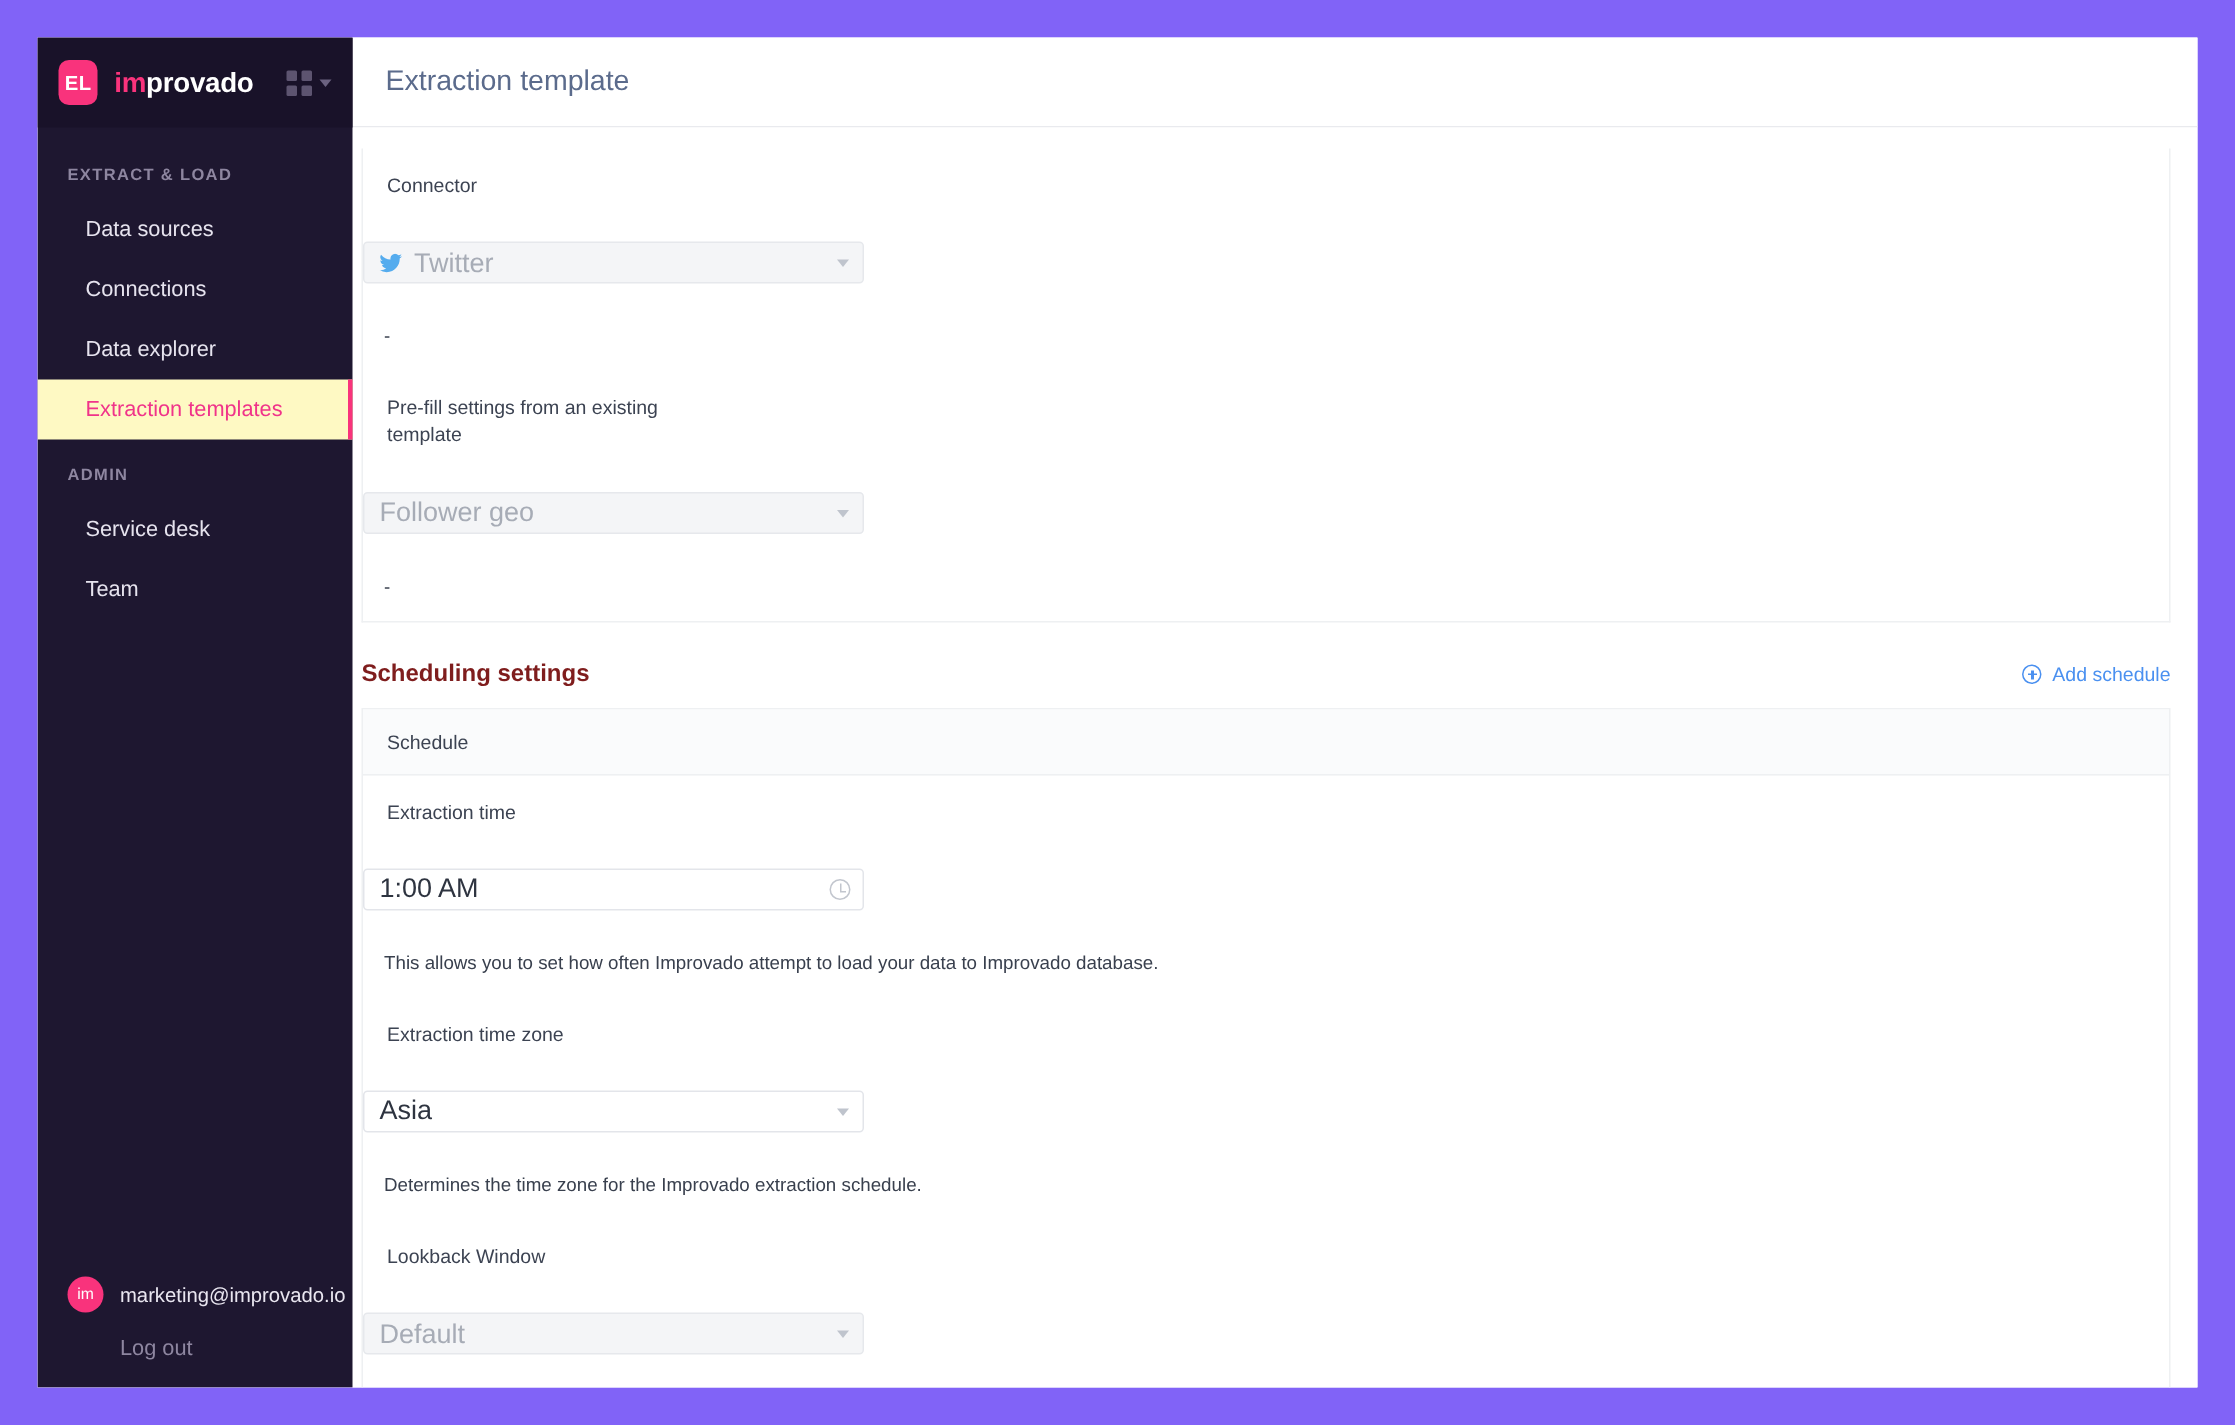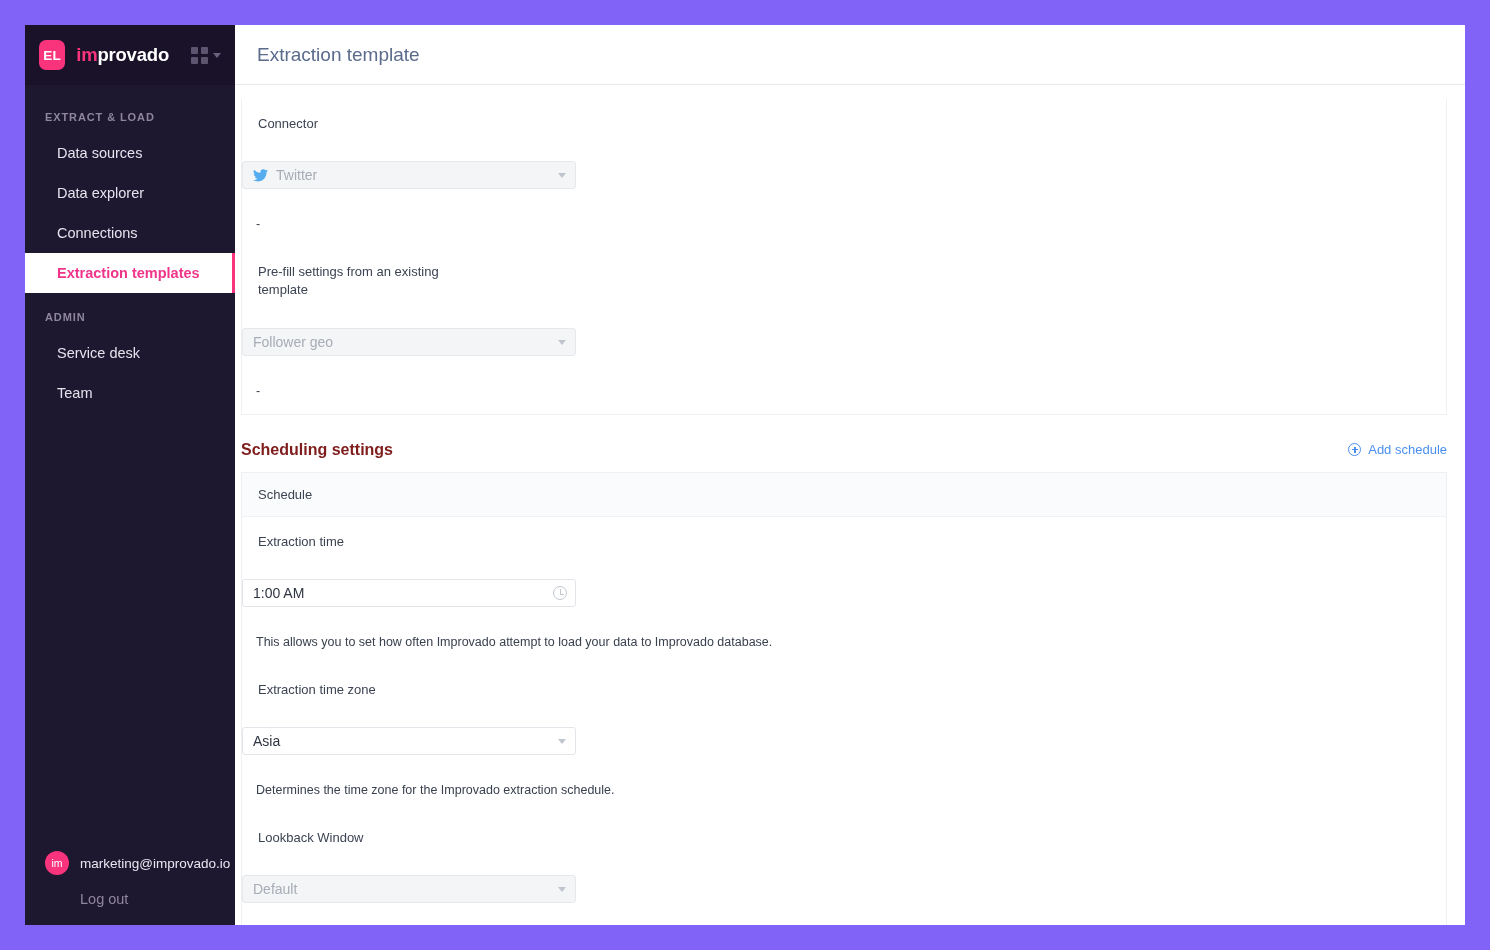--- a/index.html
+++ b/index.html
@@ -64,21 +64,21 @@
     color: #8e86a0; padding: 8px 0 10px 20px; text-transform: uppercase;
   }
   .nav-section.admin { padding-top: 18px; }
   .nav-item {
     height: 40px; display: flex; align-items: center;
     padding-left: 32px;
     font-size: 14.5px; color: #e6e3ee;
     cursor: pointer; position: relative;
   }
   .nav-item.active {
-    background: #ffffff; color: #f0348a; font-weight: bold;
+    background: #fef9c3; color: #f0348a;
   }
   .nav-item.active::after {
     content: ""; position: absolute; right: 0; top: 0;
     width: 3.5px; height: 100%; background: #f9337c;
   }
   .sidebar-footer { padding: 0 0 18px 0; }
   .user-row {
     display: flex; align-items: center; padding-left: 20px; height: 34px;
   }
   .avatar {
@@ -121,21 +121,21 @@
     border: 1px solid #eef0f2; border-top: 0;
     margin-top: 14px;
   }
   .top-table-wrap .row:last-child { border-bottom: 0; }
 
   
   .select {
     position: relative;
     height: 28px; border: 1px solid #e3e5ea; border-radius: 3px;
     background: #fff; display: flex; align-items: center;
-    padding: 0 26px 0 10px; font-size: 14px; color: #2e3440;
+    padding: 0 26px 0 10px; font-size: 18px; color: #2e3440;
     cursor: pointer; width: 334px;
   }
   .select.disabled { background: #f4f5f7; color: #a7acb6; border-color:#e6e8ec; }
   .select .chev {
     position: absolute; right: 9px; top: 50%; margin-top: -2px;
     width: 0; height: 0;
     border-left: 4.5px solid transparent;
     border-right: 4.5px solid transparent;
     border-top: 5px solid #bfc4cd;
   }
@@ -199,24 +199,24 @@
         <span class="chev-sm"></span>
       </div>
     </div>
 
     <div class="nav">
       <div class="nav-section">EXTRACT &amp; LOAD</div>
       <div class="nav-item">
           <span>Data sources</span>
         </div>
       <div class="nav-item">
+          <span>Connections</span>
+        </div>
+      <div class="nav-item">
           <span>Data explorer</span>
-        </div>
-      <div class="nav-item">
-          <span>Connections</span>
         </div>
       <div class="nav-item active">
           <span>Extraction templates</span>
         </div>
 
       <div class="nav-section admin">ADMIN</div>
       <div class="nav-item">
           <span>Service desk</span>
         </div>
       <div class="nav-item">

